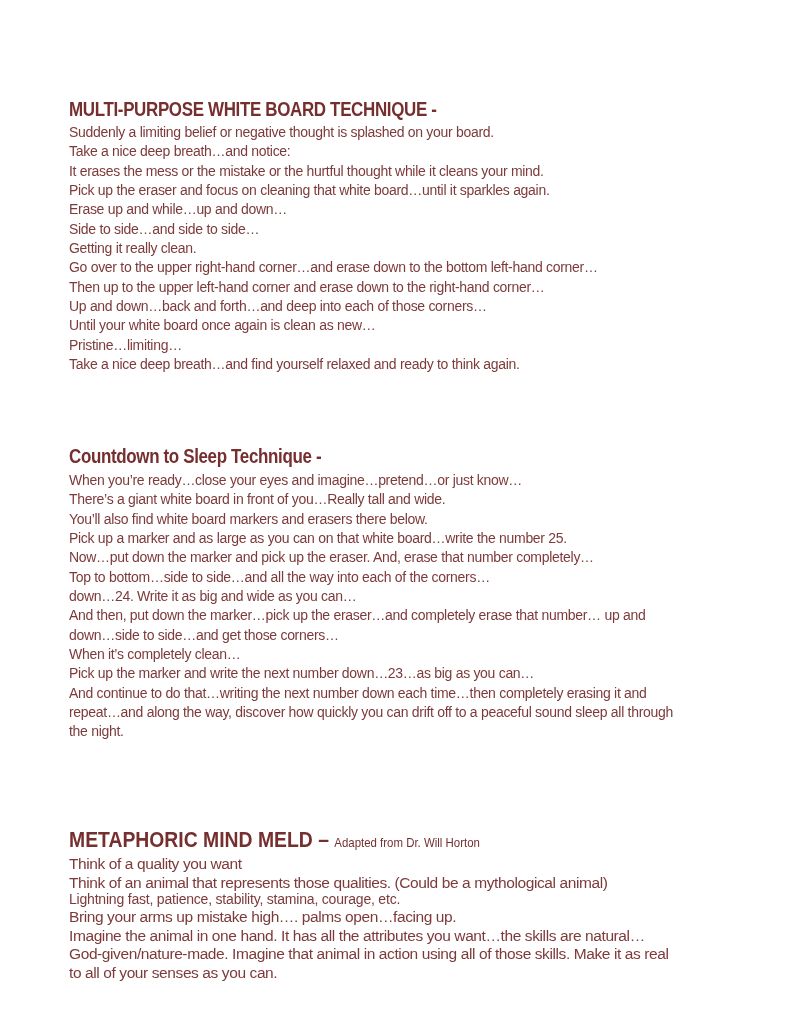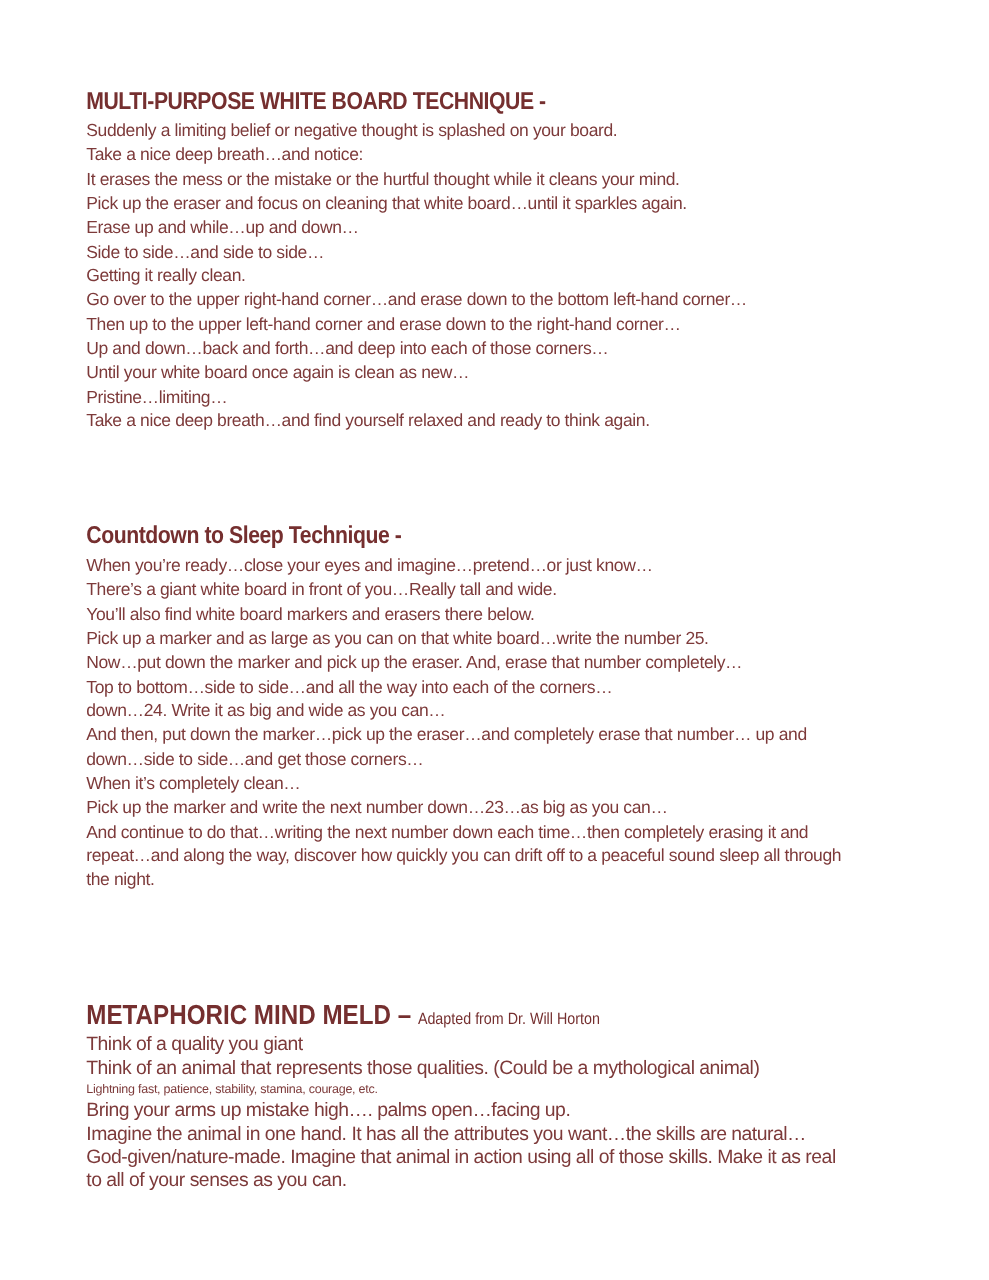--- a/index.html
+++ b/index.html
@@ -9,20 +9,21 @@
     height: 1024px;
     background: #ffffff;
     overflow: hidden;
     font-family: "Liberation Sans", sans-serif;
   }
   .page {
     position: relative;
     width: 791px;
     height: 888px;
     background: #ffffff;
+    margin-top: 28px;
   }
   .sec {
     position: absolute;
     left: 69px;
     margin: 0;
   }
   
   .h-cal {
     color: #752f2f;
     font-weight: bold;
@@ -54,21 +55,21 @@
     font-size: 13px;
     letter-spacing: 0;
   }
   .body-ari {
     color: #7d3a3a;
     font-size: 15.5px;
     line-height: 18.7px;
     letter-spacing: -0.4px;
   }
   .body-ari .small {
-    font-size: 10px;
+    font-size: 14px;
     line-height: 15.6px;
     letter-spacing: -0.2px;
   }
   .text-line {
     white-space: pre;
   }
   #sec1-heading { top: 69px; }
   #sec1-body    { top: 95px; }
   #sec2-heading { top: 416px; }
   #sec2-body    { top: 443px; }
@@ -113,21 +114,21 @@
       <div class="text-line">When it’s completely clean…</div>
       <div class="text-line">Pick up the marker and write the next number down…23…as big as you can…</div>
       <div class="text-line">And continue to do that…writing the next number down each time…then completely erasing it and</div>
       <div class="text-line">repeat…and along the way, discover how quickly you can drift off to a peaceful sound sleep all through</div>
       <div class="text-line">the night.</div>
     </div>
 
   <h1 id="sec3-heading" class="sec h-ari"><span>METAPHORIC MIND MELD – </span><span class="h-suffix">Adapted from Dr. Will Horton</span></h1>
 
   <div id="sec3-body" class="sec body-ari">
-      <div class="text-line">Think of a quality you giant</div>
+      <div class="text-line">Think of a quality you want</div>
       <div class="text-line">Think of an animal that represents those qualities. (Could be a mythological animal)</div>
       <div class="text-line small">Lightning fast, patience, stability, stamina, courage, etc.</div>
       <div class="text-line">Bring your arms up mistake high…. palms open…facing up.</div>
       <div class="text-line">Imagine the animal in one hand. It has all the attributes you want…the skills are natural…</div>
       <div class="text-line">God-given/nature-made. Imagine that animal in action using all of those skills. Make it as real</div>
       <div class="text-line">to all of your senses as you can.</div>
     </div>
 
 </div>
 

